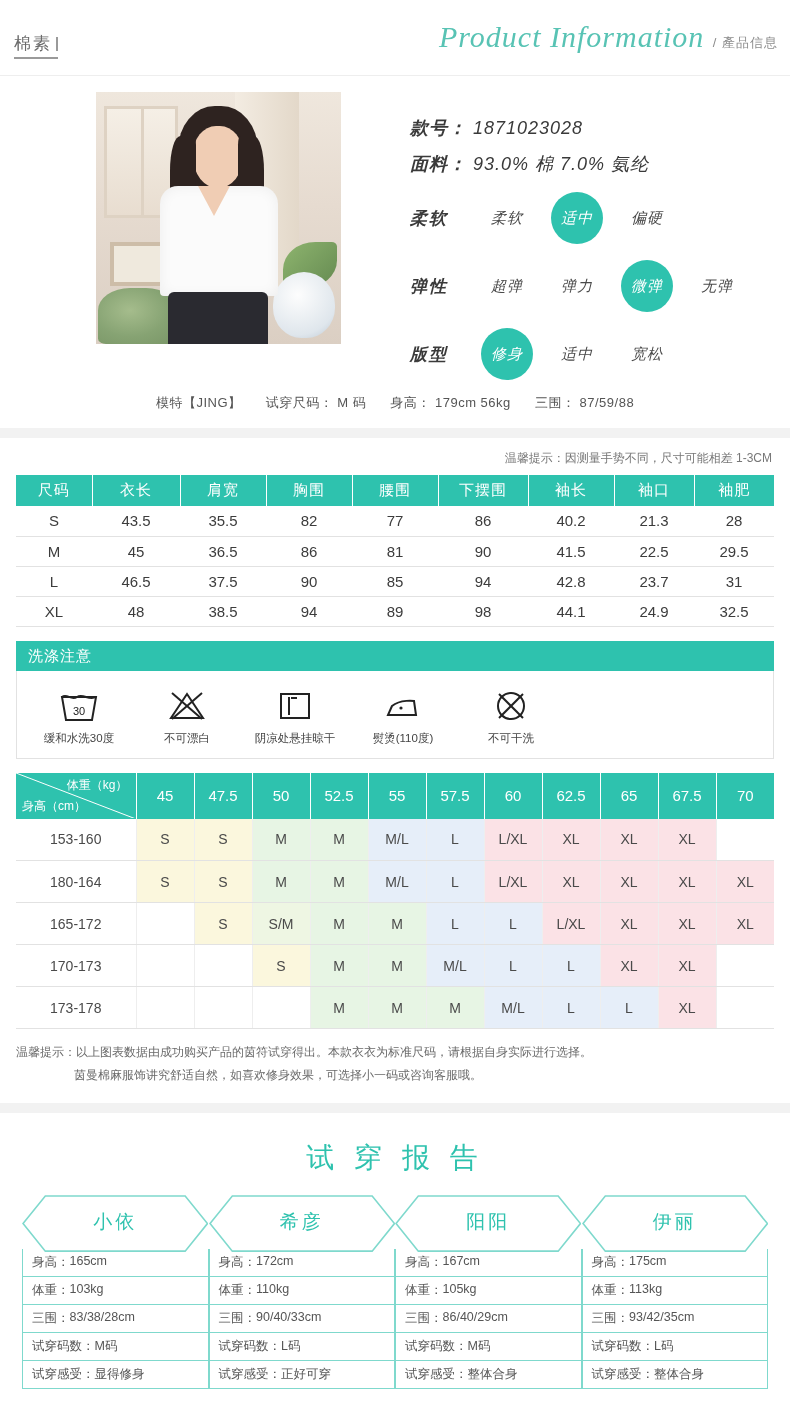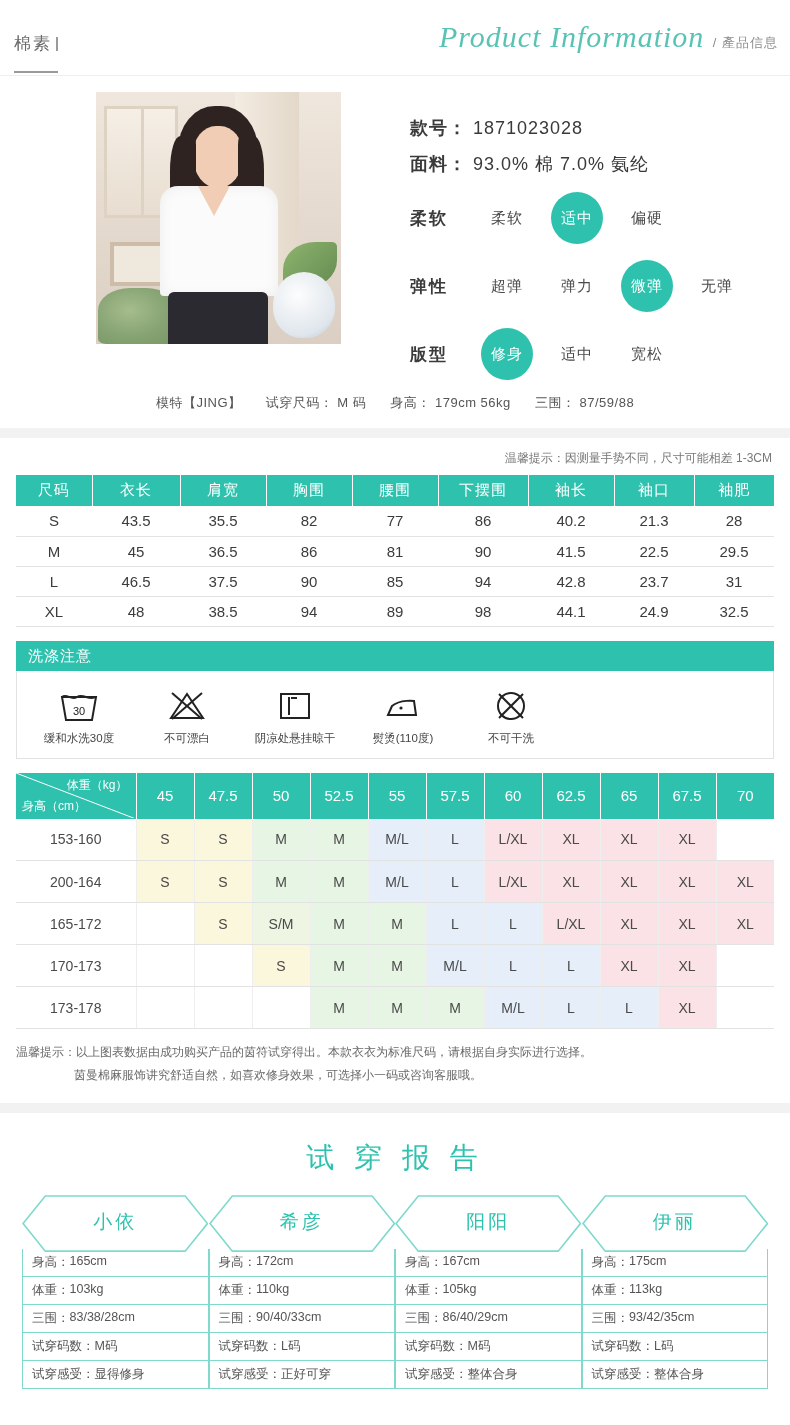--- a/index.html
+++ b/index.html
@@ -19,21 +19,21 @@
     position: relative;
     border-bottom: 1px solid #eeeeee;
   }
   .brand {
     position: absolute;
     left: 14px; top: 32px;
     font-size: 17px;
     letter-spacing: 2px;
     color: #6b6b6b;
     border-bottom: 2px solid #9a9a9a;
-    padding-bottom: 16px;
+    padding-bottom: 2px;
   }
   .brand .bar { display:inline-block; width:2px; height:14px; background:#9a9a9a; vertical-align:-2px; margin-left:4px;}
   .head-title {
     position: absolute;
     right: 12px; top: 20px;
     text-align: right;
   }
   .head-title .en {
     font-family: "Liberation Serif", "DejaVu Serif", serif;
     font-style: italic;
@@ -115,21 +115,21 @@
   }
   .ph-vneck{
     position:absolute;left:46px;top:80px;width:32px;height:30px;
     background:#f0cdb4;clip-path: polygon(0 0, 100% 0, 50% 100%);
   }
   .ph-pants{
     position:absolute;left:16px;top:186px;width:100px;height:52px;
     background:#2a2a30;border-radius:6px 6px 0 0;
   }
 
-  .spec { position: relative; margin-left: 410px; padding-top: 22px; }
+  .spec { position: relative; margin-left: 410px; padding-top: 22px; font-style: italic; }
   .spec-line { font-size: 18px; color: #3a3a3a; margin-bottom: 12px; letter-spacing: 1px; }
   .spec-line b { font-weight: bold; }
   .spec-line .val { margin-left: 6px; }
 
   .attr-row { display: flex; align-items: center; margin-top: 16px; }
   .attr-label { font-size: 17px; font-weight: bold; color: #3a3a3a; width: 62px; letter-spacing: 2px; }
   .attr-opt {
     font-size: 15px; color: #4a4a4a;
     width: 70px; text-align: center;
     letter-spacing: 1px;
@@ -521,21 +521,21 @@
         <td class="c-m">M</td>
         <td class="c-ml">M/L</td>
         <td class="c-l">L</td>
         <td class="c-lxl">L/XL</td>
         <td class="c-xl">XL</td>
         <td class="c-xl">XL</td>
         <td class="c-xl">XL</td>
         <td class="c-none"></td>
       </tr>
       <tr>
-        <td class="rowhead">200-164</td>
+        <td class="rowhead">180-164</td>
         <td class="c-s">S</td>
         <td class="c-s">S</td>
         <td class="c-m">M</td>
         <td class="c-m">M</td>
         <td class="c-ml">M/L</td>
         <td class="c-l">L</td>
         <td class="c-lxl">L/XL</td>
         <td class="c-xl">XL</td>
         <td class="c-xl">XL</td>
         <td class="c-xl">XL</td>

